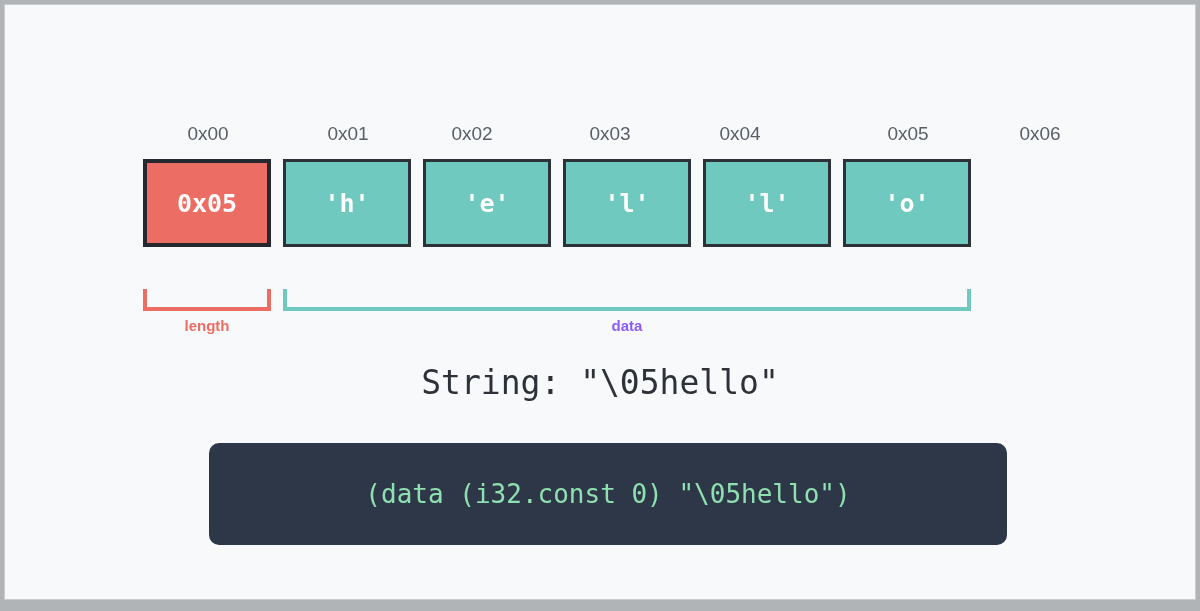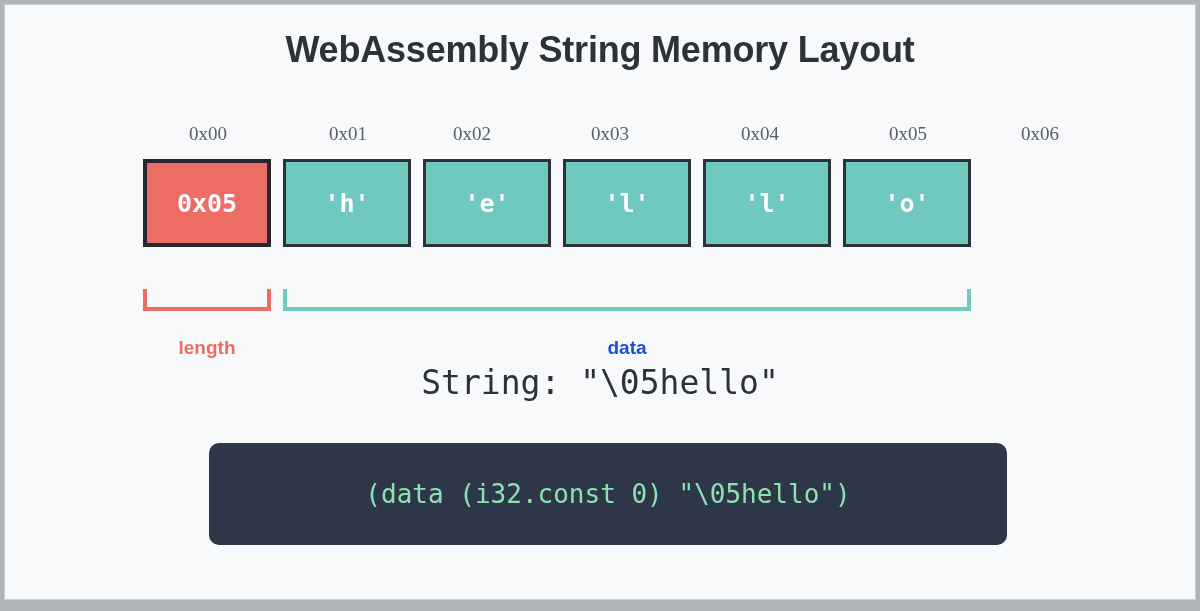--- a/index.html
+++ b/index.html
@@ -49,21 +49,21 @@
   }
   .addr-row {
     position: relative;
     height: 30px;
   }
   .addr {
     position: absolute;
     top: 0;
     width: 130px;
     text-align: center;
-    font-family: Liberation Serif, serif;
+    font-family: Liberation Sans, sans-serif;
     font-size: 19px;
     color: #585f66;
   }
   .cells-row {
     position: absolute;
     top: 36px;
     left: 0;
     height: 92px;
   }
   .cell {
@@ -111,26 +111,25 @@
   .bracket.data-br {
     border-left: 4px solid #6fc9bf;
     border-right: 4px solid #6fc9bf;
     border-bottom: 4px solid #6fc9bf;
   }
   .br-label {
     position: absolute;
     top: 28px;
     text-align: center;
     font-family: "Liberation Sans", sans-serif;
-    font-size: 19px;
+    font-size: 15px;
     font-weight: bold;
-    margin-top: 20px;
   }
   .br-label.length-lb { color: #ec6d64; }
-  .br-label.data-lb { color: #1d4ed8; }
+  .br-label.data-lb { color: #8b5cf6; }
 
   
   .string-line {
     position: absolute;
     left: 0;
     top: 358px;
     width: 1190px;
     text-align: center;
     font-family: "DejaVu Sans Mono", monospace;
     font-size: 33px;
@@ -155,30 +154,29 @@
     font-size: 26px;
     color: #8fe0b0;
     white-space: pre;
   }
 </style>
 </head>
 <body>
 
 <div class="page">
 
-  <div class="title">WebAssembly String Memory Layout</div>
 
   <div class="memory-area">
 
     <div class="addr-row">
       <div class="addr" style="left:0px">0x00</div>
       <div class="addr" style="left:140px">0x01</div>
       <div class="addr" style="left:264px">0x02</div>
       <div class="addr" style="left:402px">0x03</div>
-      <div class="addr" style="left:552px">0x04</div>
+      <div class="addr" style="left:532px">0x04</div>
       <div class="addr" style="left:700px">0x05</div>
       <div class="addr" style="left:832px">0x06</div>
     </div>
 
     <div class="cells-row">
       <div class="cell len" style="left:0px">0x05</div>
       <div class="cell data" style="left:140px">'h'</div>
       <div class="cell data" style="left:280px">'e'</div>
       <div class="cell data" style="left:420px">'l'</div>
       <div class="cell data" style="left:560px">'l'</div>

